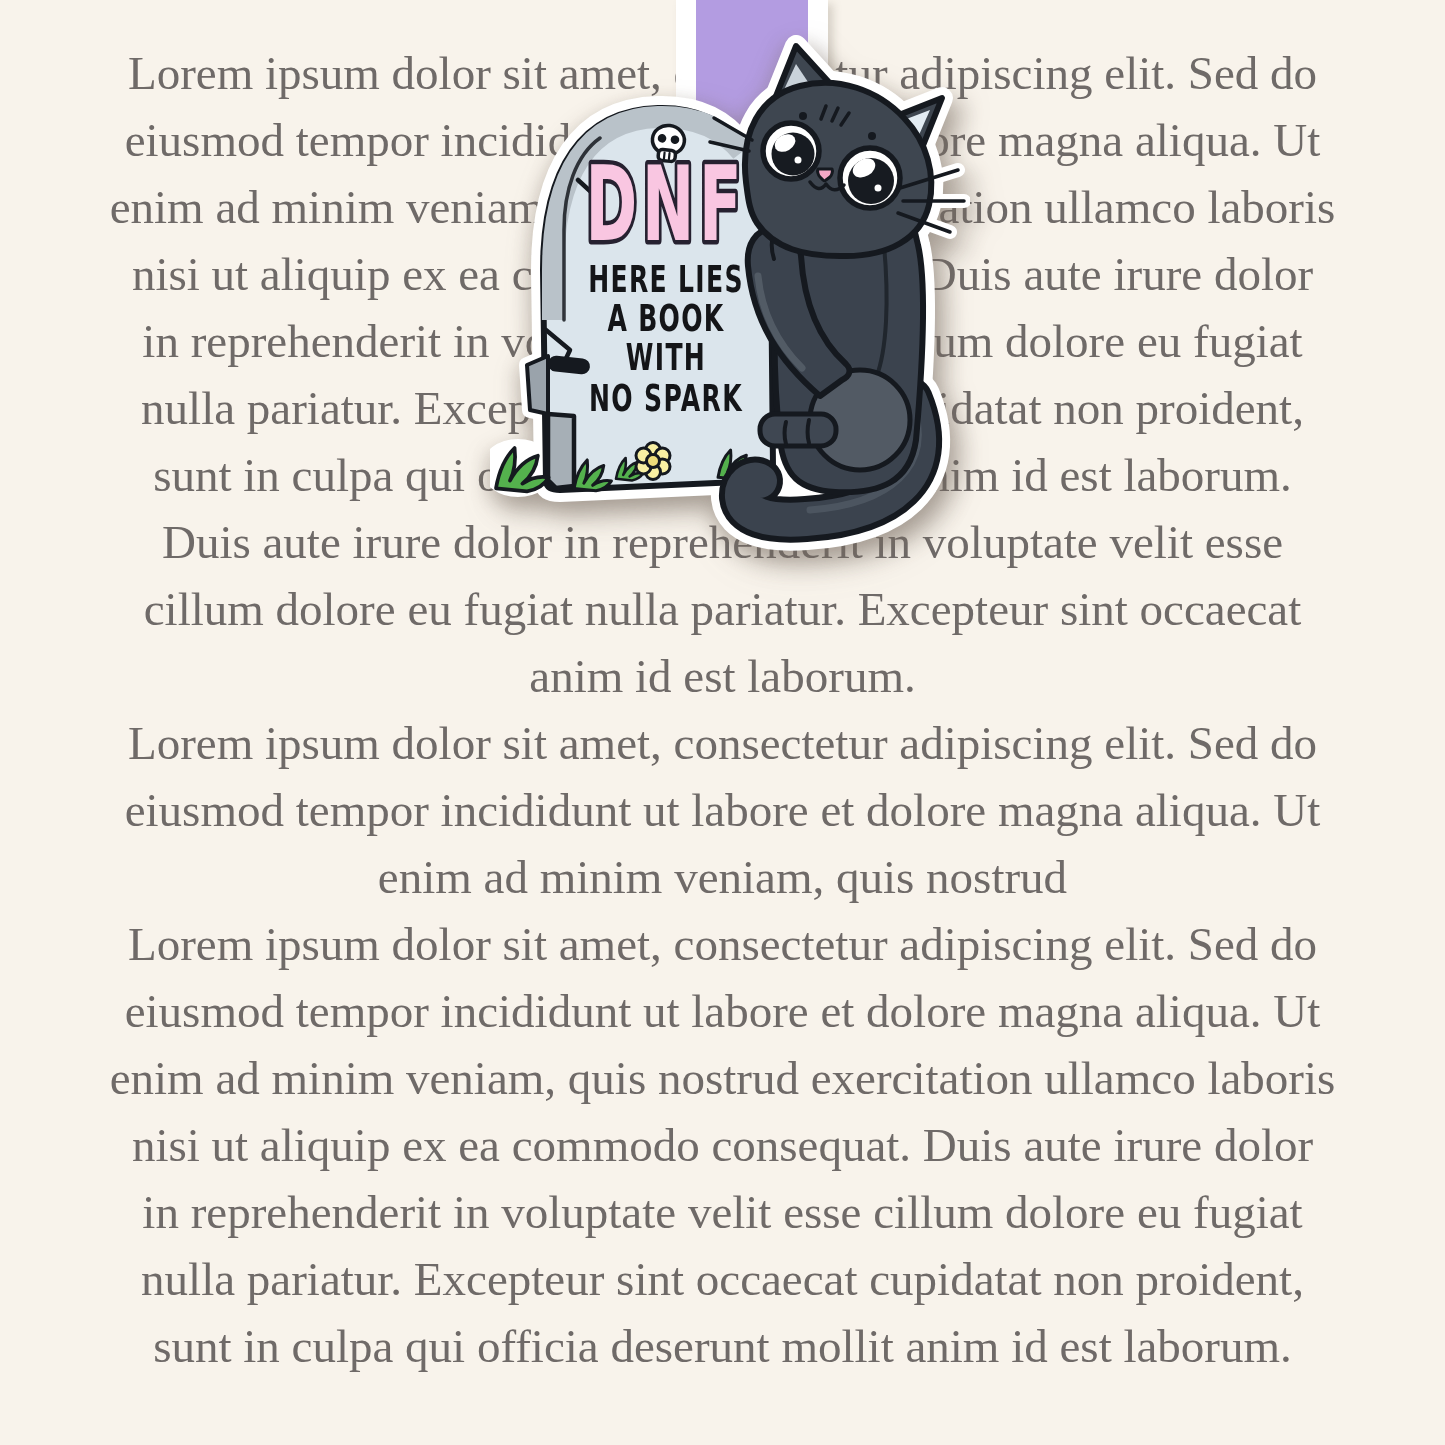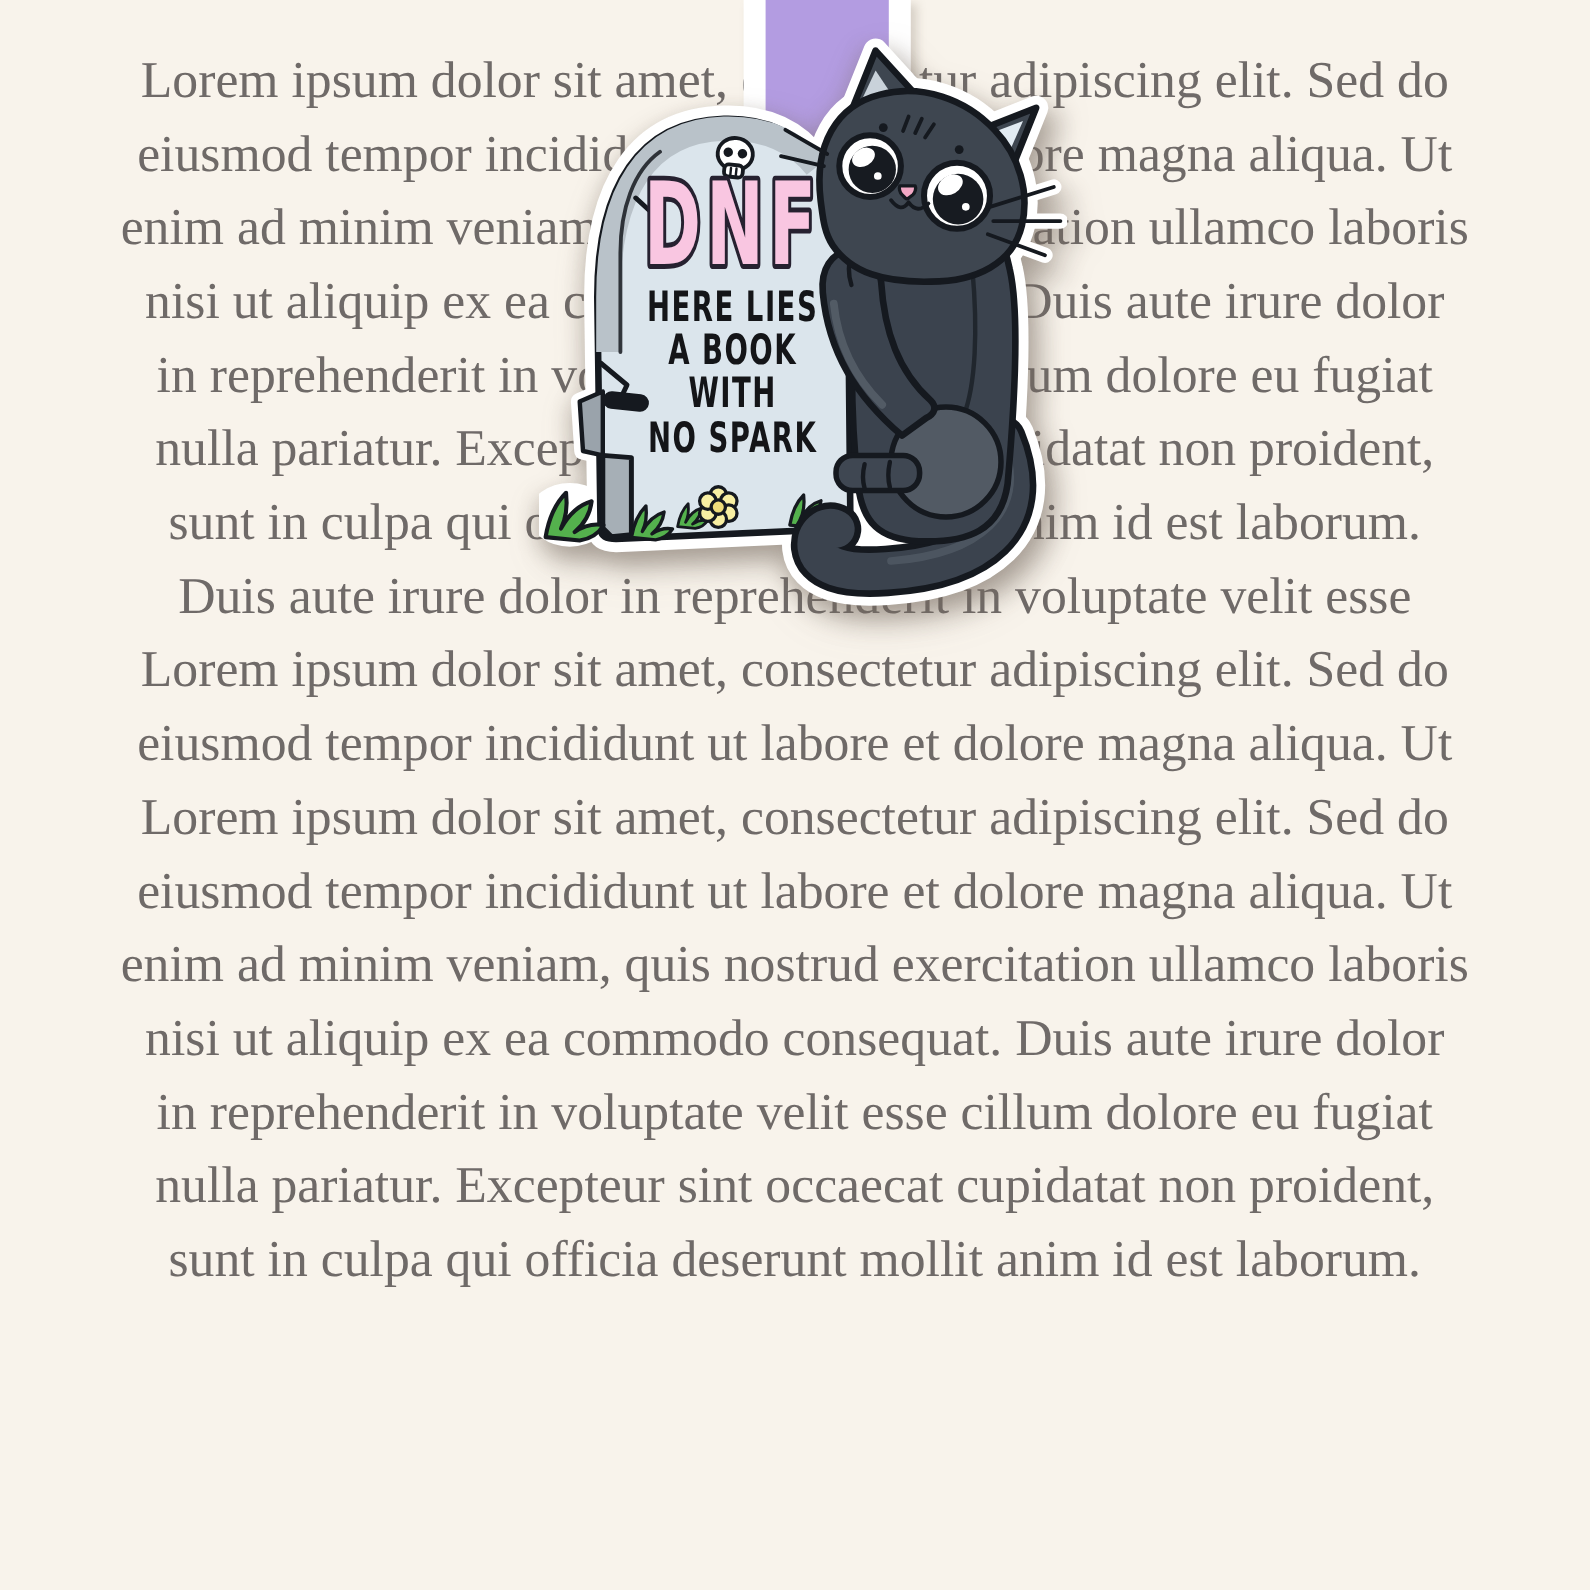--- a/index.html
+++ b/index.html
@@ -51,22 +51,25 @@
 
   <div class="lorem">
       <div class="text-line">Lorem ipsum dolor sit amet, consectetur adipiscing elit. Sed do</div>
       <div class="text-line">eiusmod tempor incididunt ut labore et dolore magna aliqua. Ut</div>
       <div class="text-line">enim ad minim veniam, quis nostrud exercitation ullamco laboris</div>
       <div class="text-line">nisi ut aliquip ex ea commodo consequat. Duis aute irure dolor</div>
       <div class="text-line">in reprehenderit in voluptate velit esse cillum dolore eu fugiat</div>
       <div class="text-line">nulla pariatur. Excepteur sint occaecat cupidatat non proident,</div>
       <div class="text-line">sunt in culpa qui officia deserunt mollit anim id est laborum.</div>
       <div class="text-line">Duis aute irure dolor in reprehenderit in voluptate velit esse</div>
+      <div class="text-line">cillum dolore eu fugiat nulla pariatur. Excepteur sint occaecat</div>
+      <div class="text-line">anim id est laborum.</div>
       <div class="text-line">Lorem ipsum dolor sit amet, consectetur adipiscing elit. Sed do</div>
       <div class="text-line">eiusmod tempor incididunt ut labore et dolore magna aliqua. Ut</div>
+      <div class="text-line">enim ad minim veniam, quis nostrud</div>
       <div class="text-line">Lorem ipsum dolor sit amet, consectetur adipiscing elit. Sed do</div>
       <div class="text-line">eiusmod tempor incididunt ut labore et dolore magna aliqua. Ut</div>
       <div class="text-line">enim ad minim veniam, quis nostrud exercitation ullamco laboris</div>
       <div class="text-line">nisi ut aliquip ex ea commodo consequat. Duis aute irure dolor</div>
       <div class="text-line">in reprehenderit in voluptate velit esse cillum dolore eu fugiat</div>
       <div class="text-line">nulla pariatur. Excepteur sint occaecat cupidatat non proident,</div>
       <div class="text-line">sunt in culpa qui officia deserunt mollit anim id est laborum.</div>
     </div>
 
   <div class="ribbon-outer">

